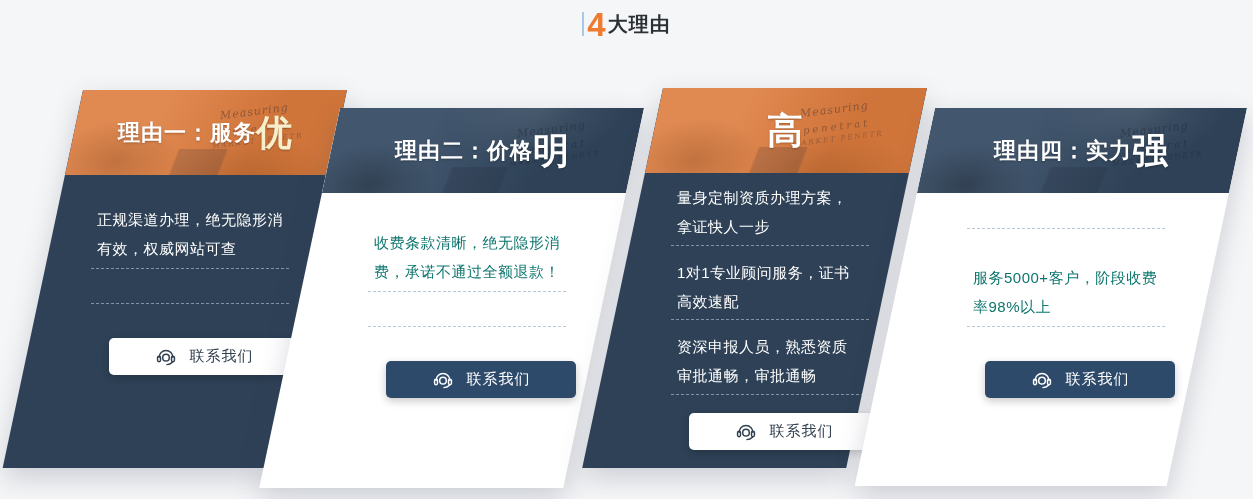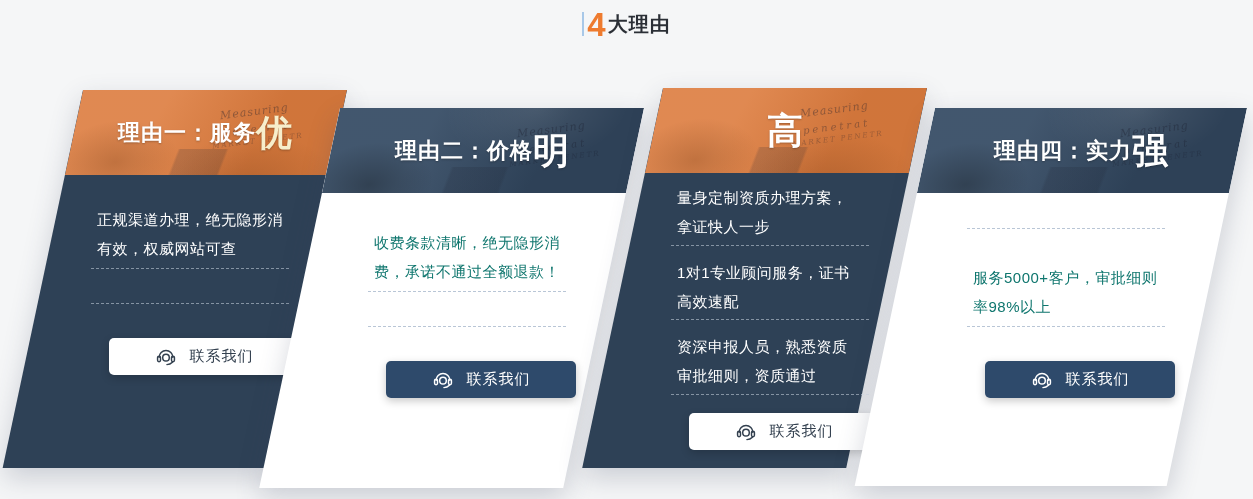--- a/index.html
+++ b/index.html
@@ -228,21 +228,21 @@
         <span class="hdr-big">高</span>
     </div>
     <div class="body">
       <div class="item">量身定制资质办理方案，
 拿证快人一步</div>
       <div class="div"></div>
       <div class="item">1对1专业顾问服务，证书
 高效速配</div>
       <div class="div"></div>
       <div class="item">资深申报人员，熟悉资质
-审批细则，资质通过</div>
+审批通畅，审批通畅</div>
       <div class="div"></div>
       <button class="btn btn-light">
         <svg width="22" height="22" viewBox="0 0 24 24" fill="none" stroke="#33404f" stroke-width="1.6" stroke-linecap="round">
           <path d="M4.5 13.5a7.5 7.5 0 0 1 15 0"></path>
           <rect x="2.8" y="12.2" width="3.2" height="6" rx="1.5"></rect>
           <rect x="18" y="12.2" width="3.2" height="6" rx="1.5"></rect>
           <circle cx="12" cy="13.8" r="3.6"></circle>
           <path d="M19 18.8q-2.5 2.6-6 2.6"></path>
         </svg>
         <span>联系我们</span>
@@ -261,21 +261,21 @@
       </div>
     </div>
   </div>
   <div class="card-content">
     <div class="hdr">
       <span class="hdr-label">理由四：实力</span>
         <span class="hdr-big">强</span>
     </div>
     <div class="body">
       <div class="div"></div>
-      <div class="item">服务5000+客户，审批细则
+      <div class="item">服务5000+客户，阶段收费
 率98%以上</div>
       <div class="div"></div>
       <button class="btn btn-dark">
         <svg width="22" height="22" viewBox="0 0 24 24" fill="none" stroke="#ffffff" stroke-width="1.6" stroke-linecap="round">
           <path d="M4.5 13.5a7.5 7.5 0 0 1 15 0"></path>
           <rect x="2.8" y="12.2" width="3.2" height="6" rx="1.5"></rect>
           <rect x="18" y="12.2" width="3.2" height="6" rx="1.5"></rect>
           <circle cx="12" cy="13.8" r="3.6"></circle>
           <path d="M19 18.8q-2.5 2.6-6 2.6"></path>
         </svg>

